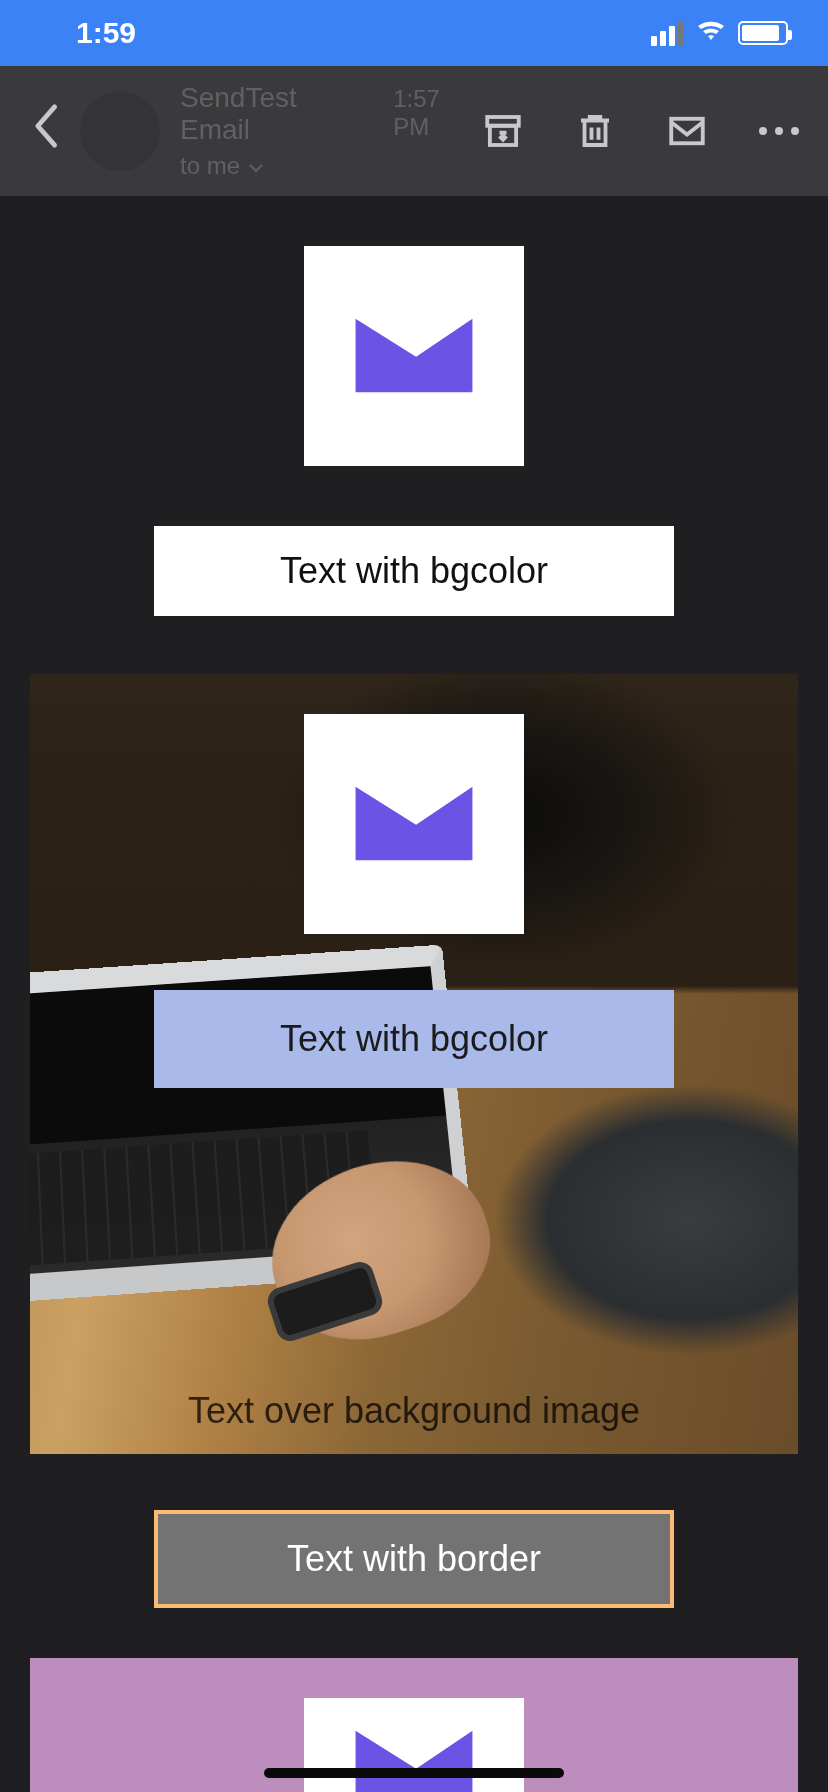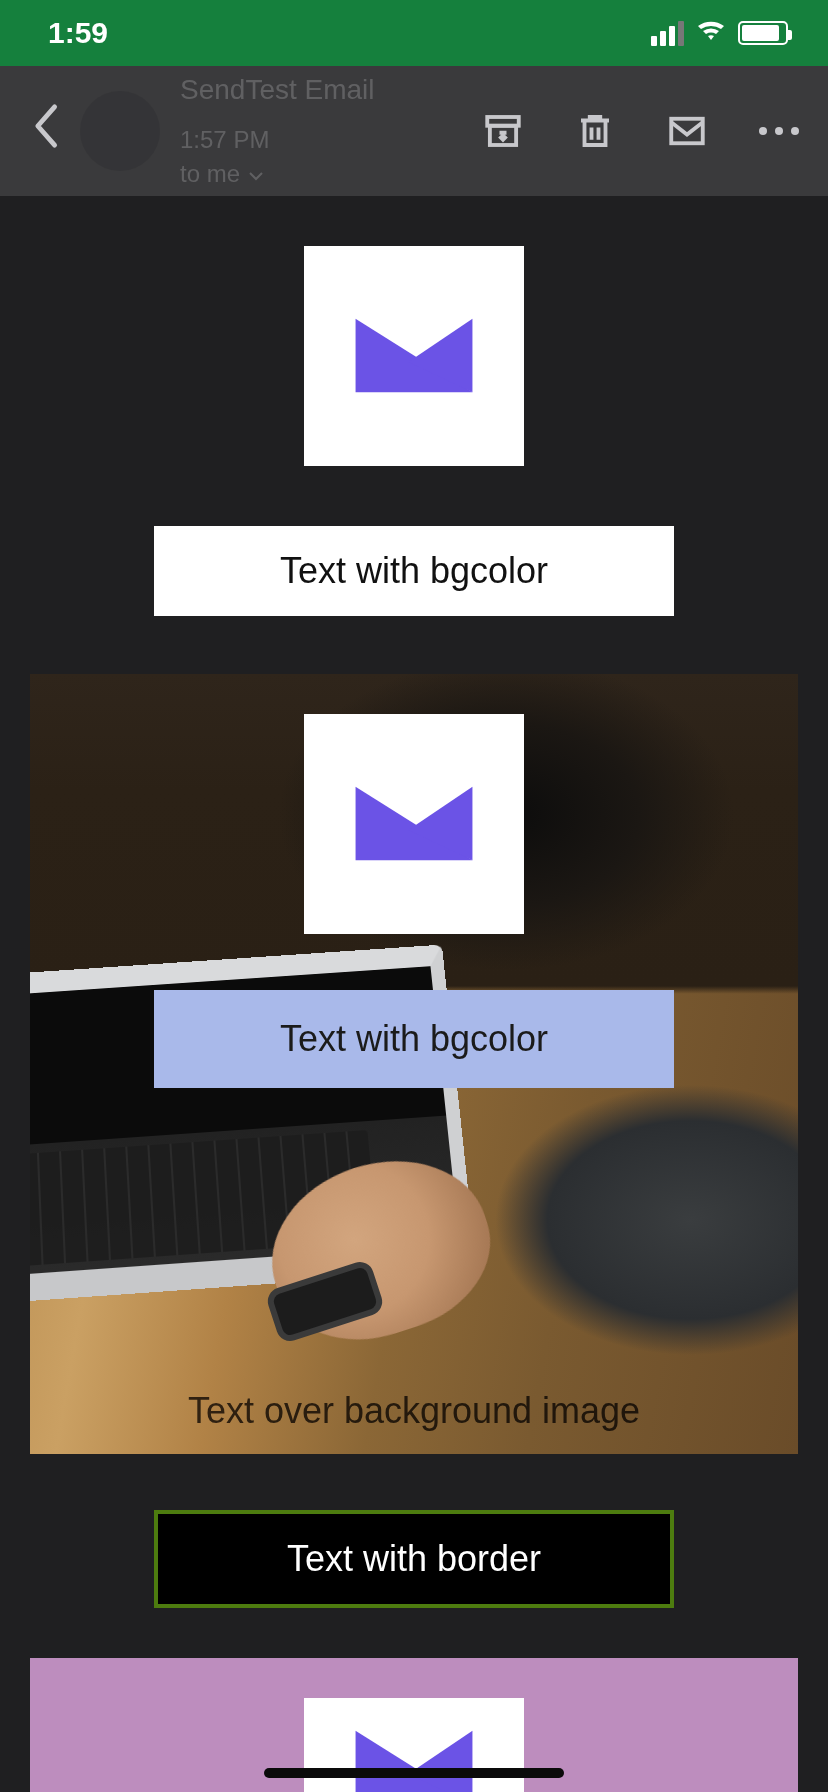--- a/index.html
+++ b/index.html
@@ -9,24 +9,24 @@
     font-family: -apple-system, Helvetica, Arial, sans-serif;
     color: #fff;
     position: relative;
   }
   
   .status-bar {
     height: 66px;
     display: flex;
     align-items: center;
     justify-content: space-between;
-    padding: 0 40px 0 48px;
+    padding: 0 40px 0 76px;
     font-size: 30px;
     font-weight: 600;
-    background: #15803d;
+    background: #3b82f6;
   }
   .status-right { display:flex; align-items:center; gap:12px; }
   .signal-bars { display:flex; align-items:flex-end; gap:3px; }
   .signal-bars span { width:6px; background:#fff; border-radius:1px; display:block; }
   .signal-bars span:nth-child(1){height:10px;}
   .signal-bars span:nth-child(2){height:15px;}
   .signal-bars span:nth-child(3){height:20px;}
   .signal-bars span:nth-child(4){height:25px; background:#777;}
   .wifi { font-size:28px; }
   .battery {
@@ -48,21 +48,21 @@
     align-items:center;
     padding: 0 28px;
   }
   .back-btn { font-size:48px; color:#c8c8cc; margin-right:18px; }
   .avatar {
     width:80px; height:80px; border-radius:50%;
     background:#2c2c2e; margin-right:20px;
     opacity:.35;
   }
   .sender-col { flex:1; color:#9a9a9c; opacity:.4; }
-  .sender-line{ font-size:28px; display:flex; gap:20px; align-items:baseline;flex-direction:column;}
+  .sender-line{ font-size:28px; display:flex; gap:20px; align-items:baseline;}
   .to-line{ font-size:24px; margin-top:6px; display:flex; gap:8px;}
   .toolbar-icons{
     display:flex; align-items:center; gap:50px; color:#c8c8cc;
   }
   .tb-icon{ width:42px; height:42px; display:flex; align-items:center; justify-content:center;}
   .tb-icon svg{ width:42px; height:42px; stroke:#c8c8cc; fill:none; stroke-width:2.2;}
   .dots{ display:flex; gap:8px; }
   .dots span{ width:8px; height:8px; background:#c8c8cc; border-radius:50%;}
 
   
@@ -146,23 +146,23 @@
   }
   .text-over-bg{
     position:absolute; bottom:22px; left:0; right:0;
     text-align:center; font-size:36px; color:#2e2924;
     mix-blend-mode:multiply;
     opacity:.9;
   }
 
   .text-border{
     width:520px; margin:56px auto 0;
-    border:4px solid #4d7c0f; padding:24px 10px;
+    border:4px solid #fdba74; padding:24px 10px;
     text-align:center; font-size:36px; color:#fff;
-    background:#000000;
+    background:#737373;
   }
 
   .purple-section{
     margin:50px 30px 0; height:180px;
     background:#bd8dbe;
     display:flex; justify-content:center;
     padding-top:40px;
   }
   .purple-section .logo-box{ height:140px; }
 

